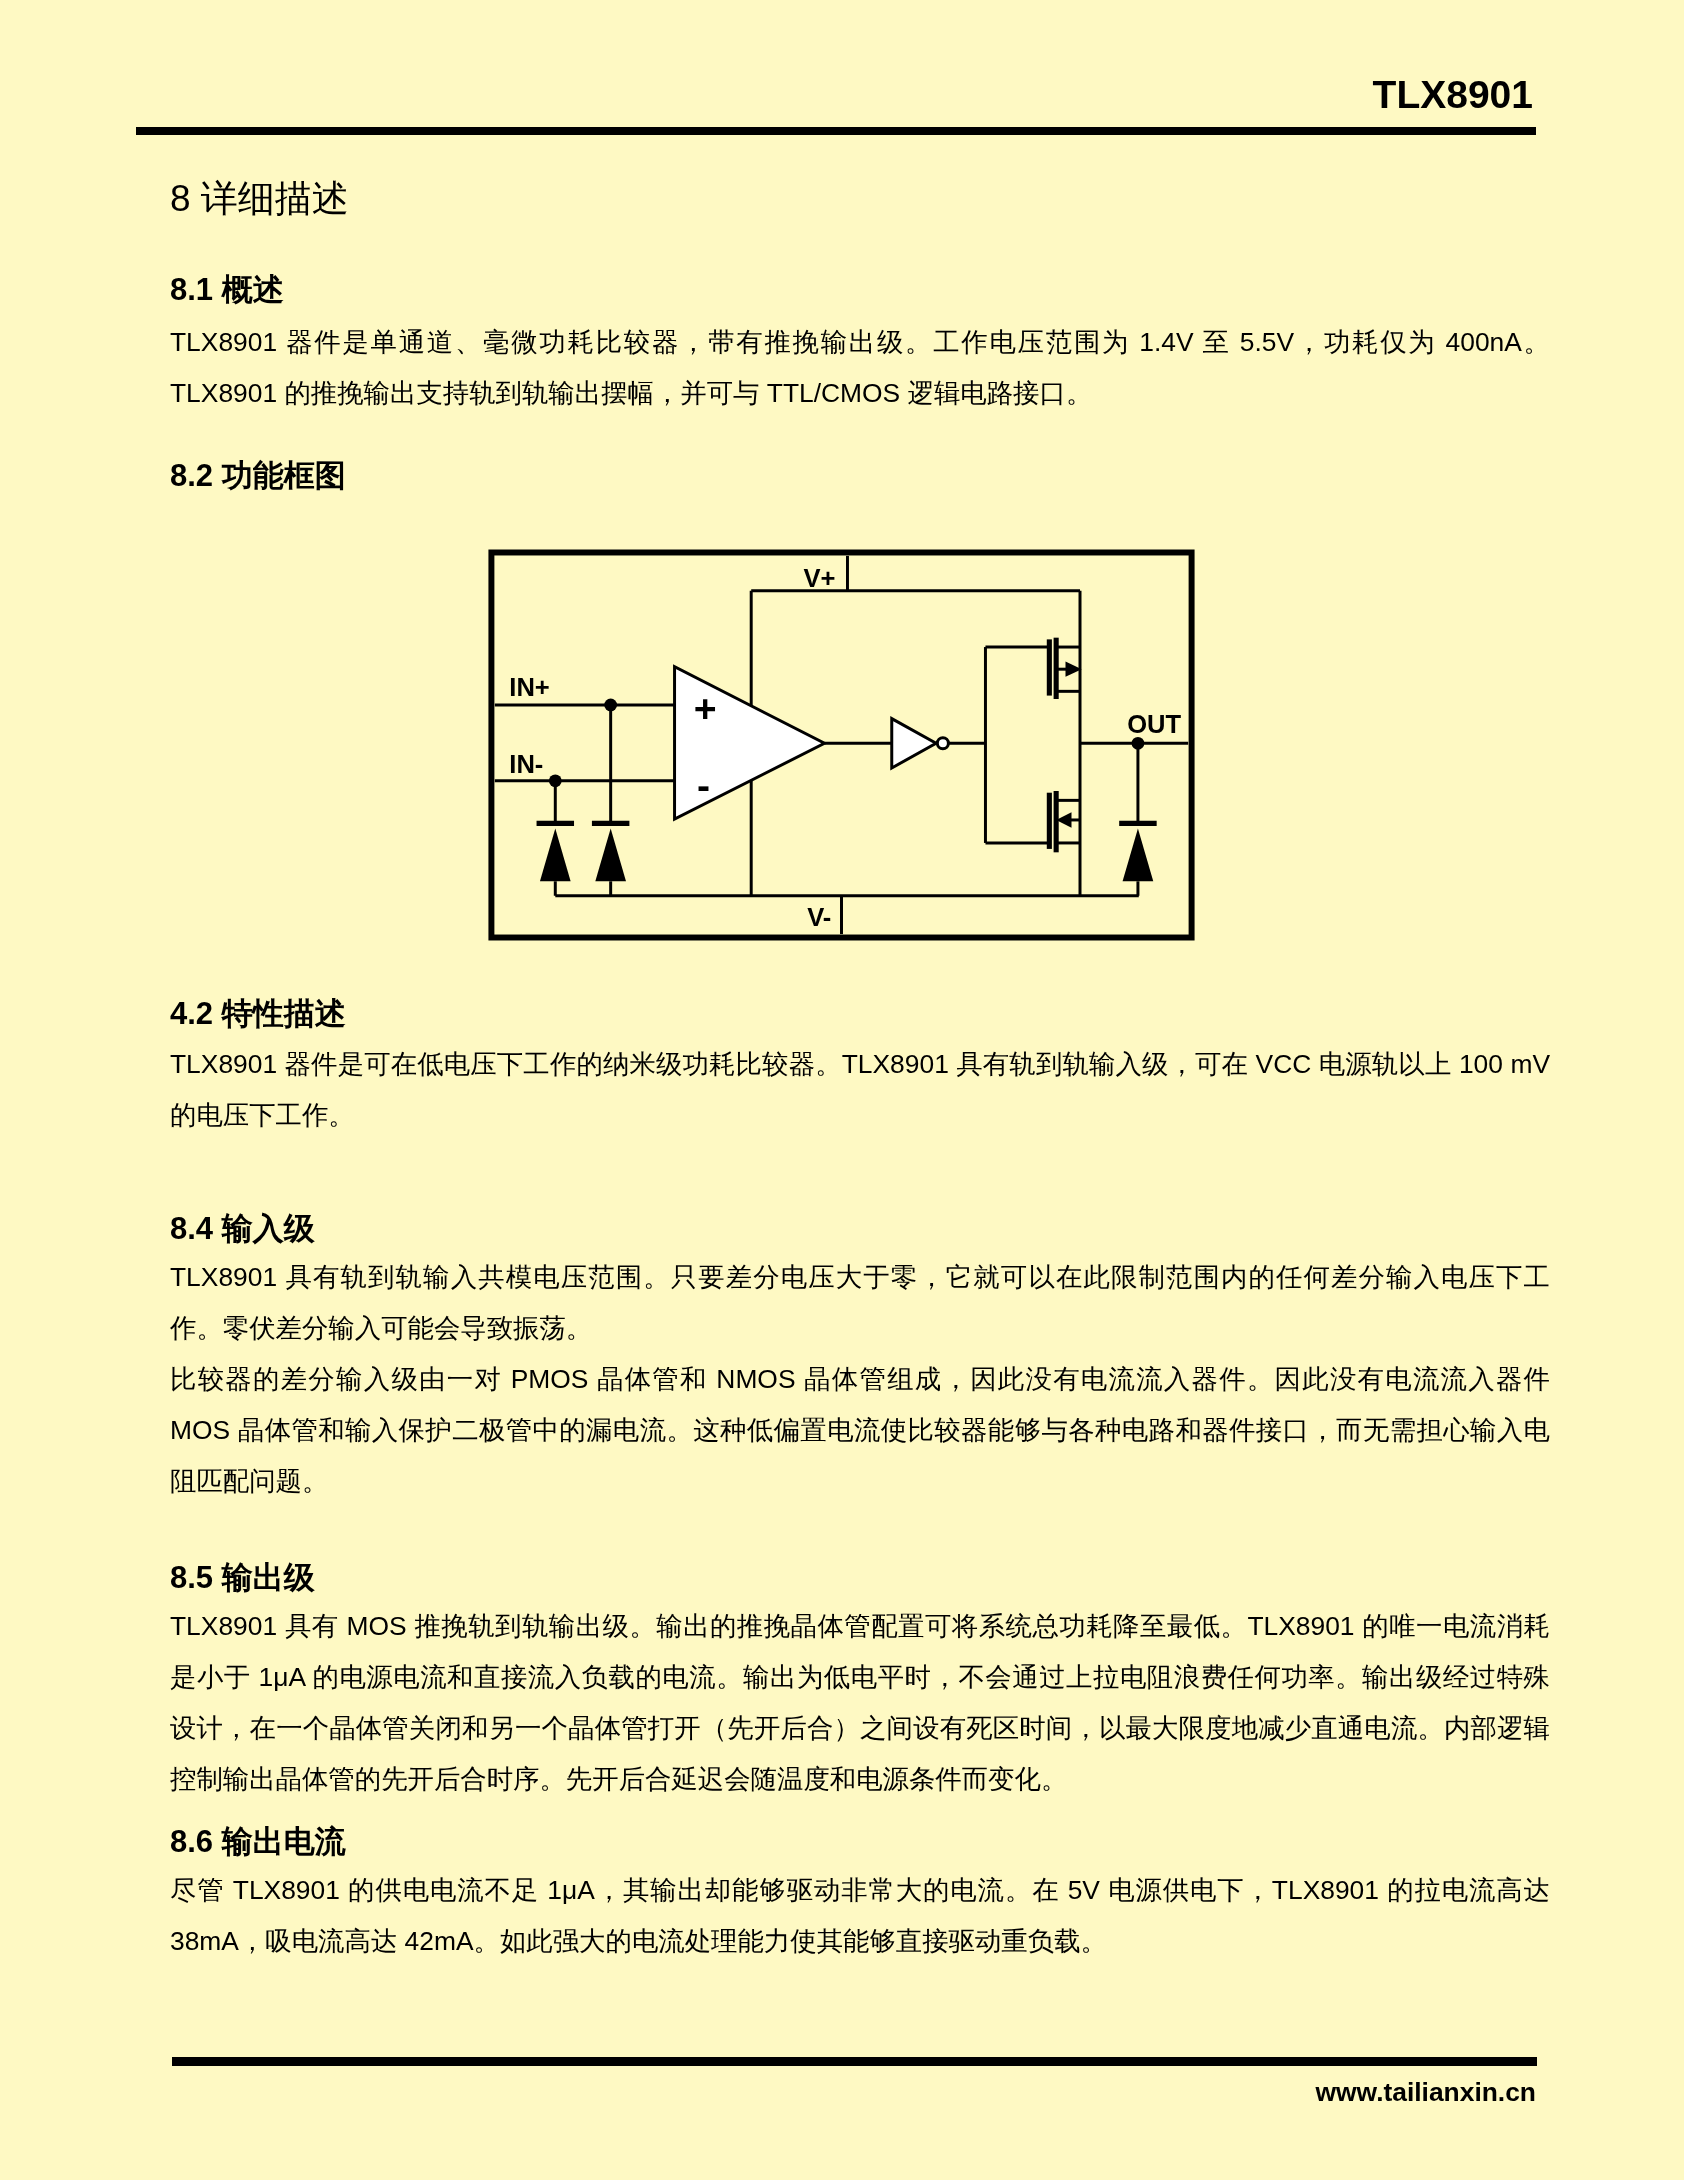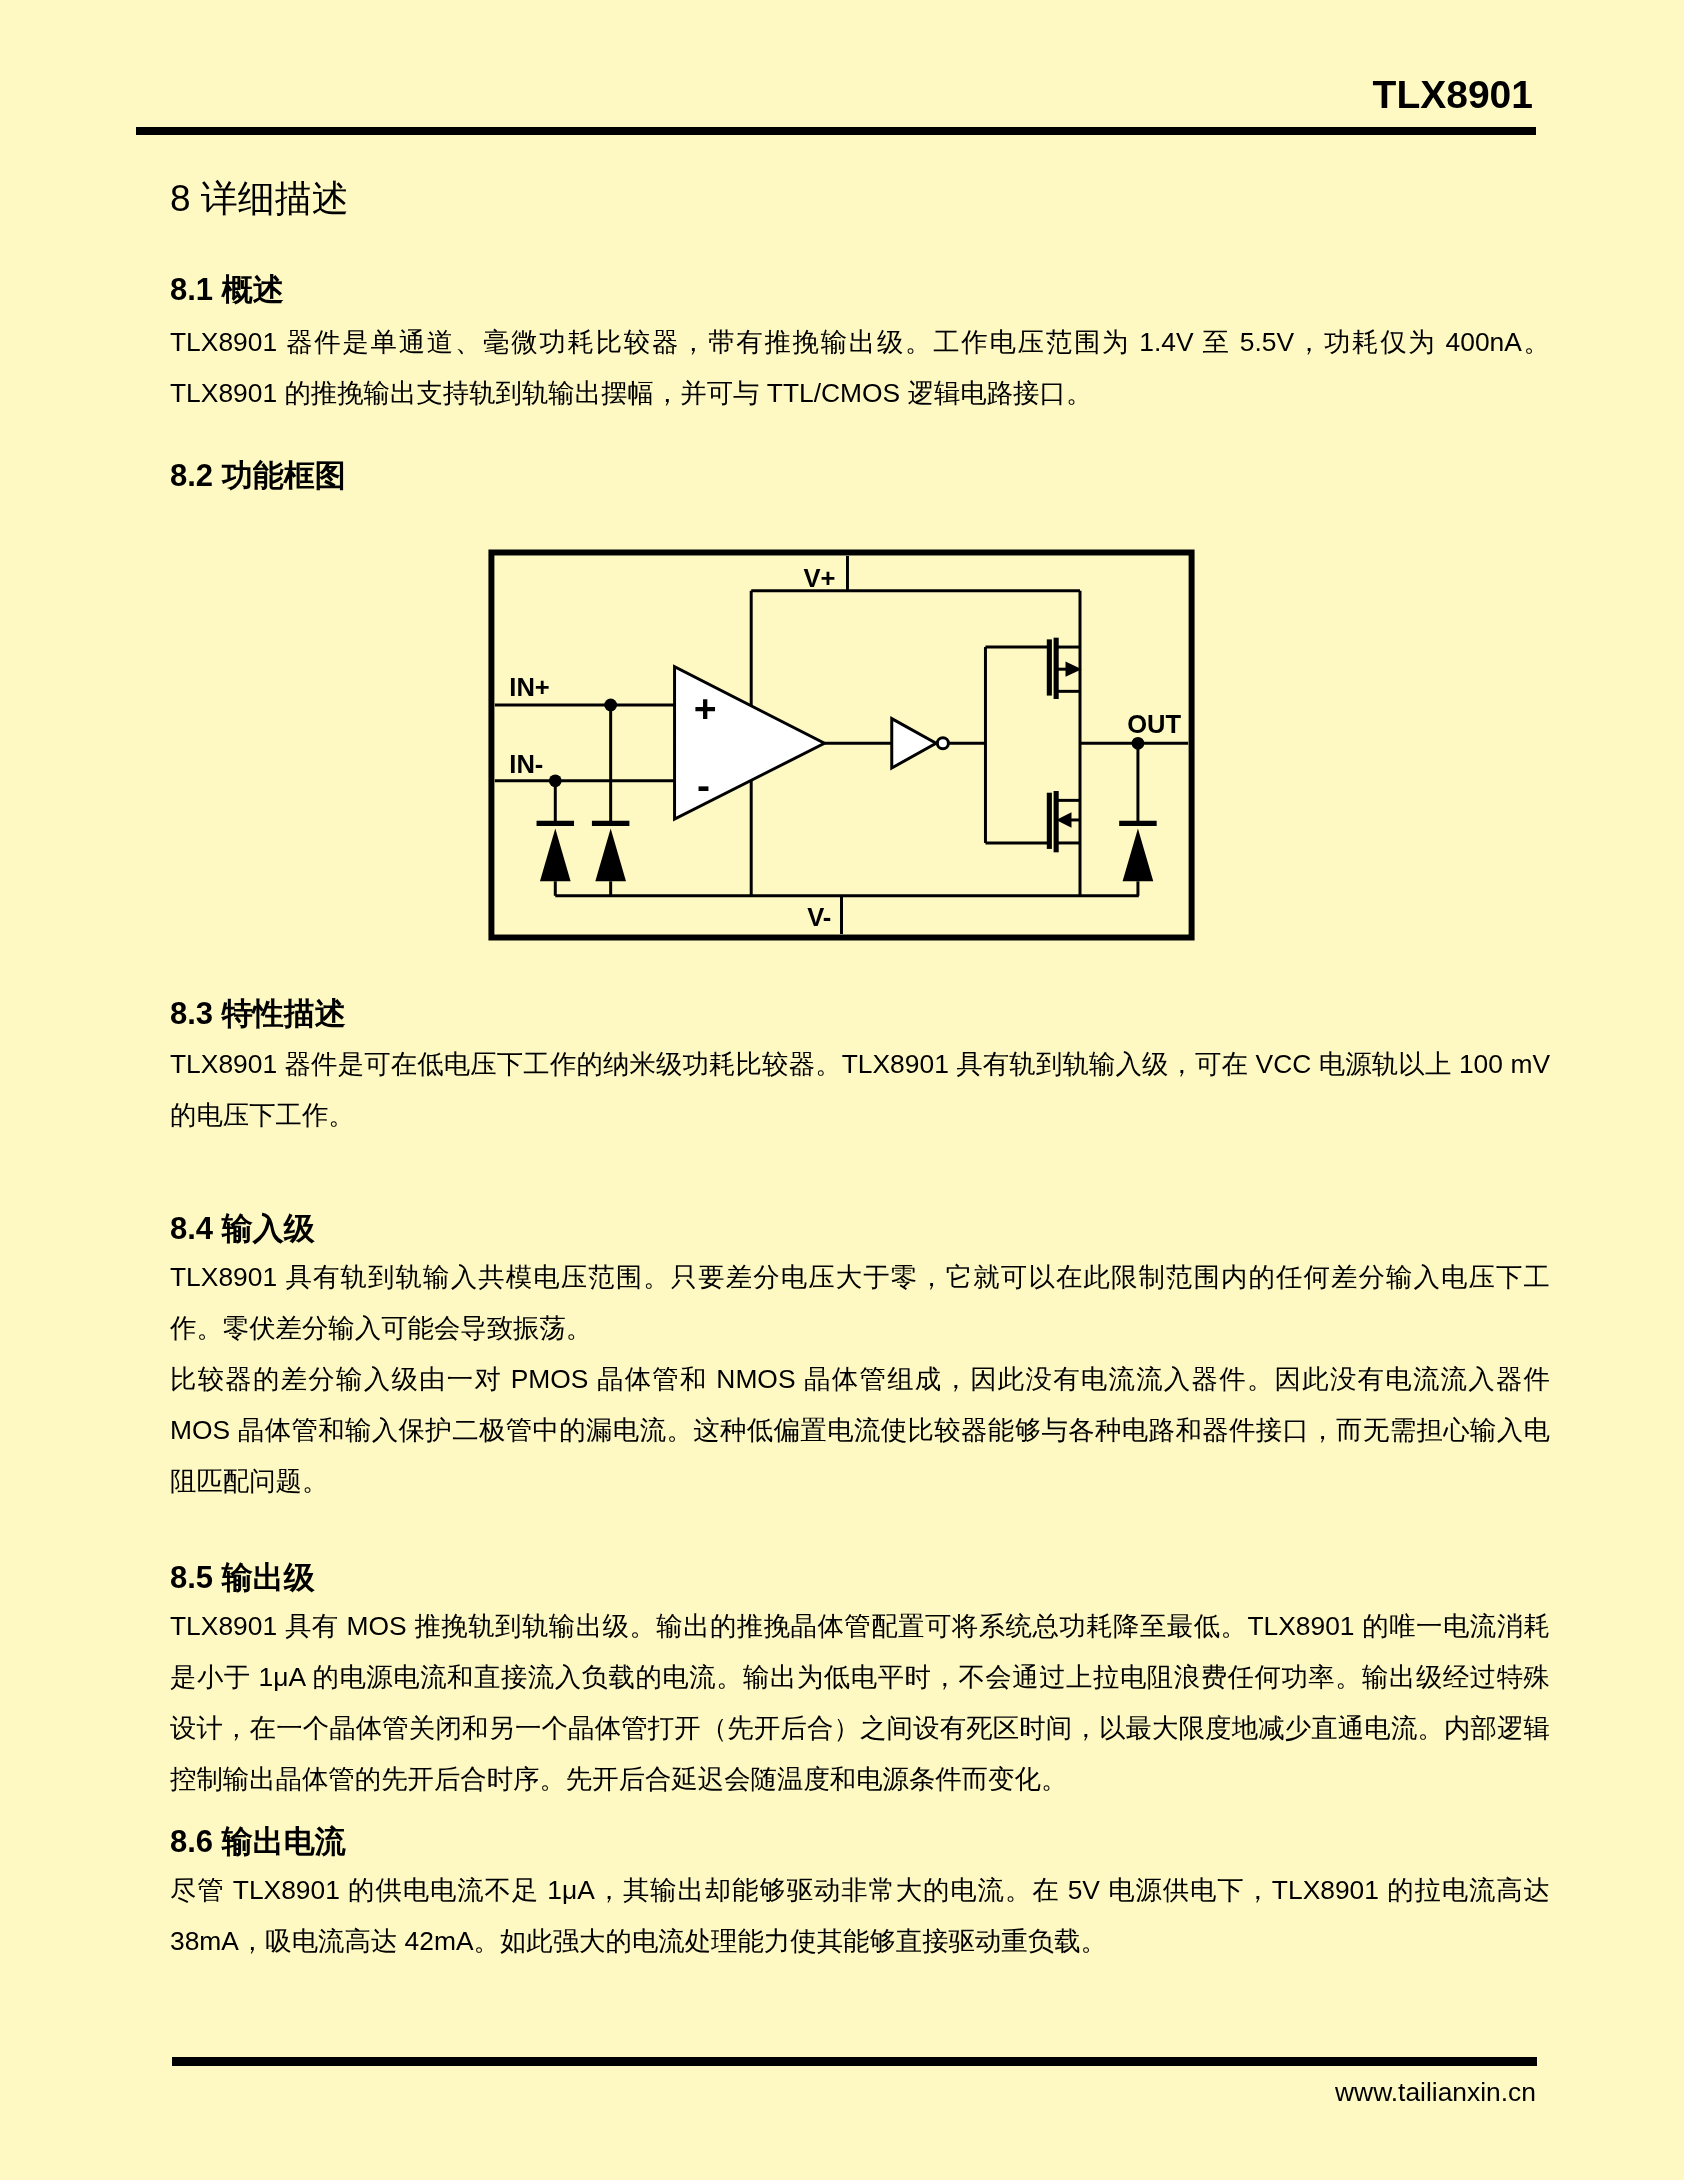--- a/index.html
+++ b/index.html
@@ -45,21 +45,21 @@
   }
   .footer-rule{
     left:172px;top:2057px;width:1365px;height:8.5px;background:#000;
   }
   .footer-page{
     left:170px;top:2075px;width:1380px;
     text-align:center;font-size:27px;font-weight:bold;
   }
   .footer-site{
     left:170px;top:2077px;width:1366px;
-    text-align:right;font-size:26.4px;font-weight:normal;
+    text-align:right;font-size:26.4px;font-weight:bold;
   }
   svg .wire{stroke:#000;stroke-width:3.5;fill:none;}
   svg .thick{stroke:#000;stroke-width:7;fill:none;}
   svg .bar{stroke:#000;stroke-width:6;fill:none;}
   svg .blk{fill:#000;stroke:none;}
   svg .wht{fill:#fff;stroke:#000;stroke-width:3.5;}
   svg text{font-family:"Liberation Sans","DejaVu Sans",sans-serif;font-weight:bold;fill:#000;}
   svg .lbl{font-size:30px;}
   svg .sign{font-size:46px;}
 </style>
@@ -138,21 +138,21 @@
     <polygon points="745,390 781,390 763,328" class="blk"></polygon>
     <line x1="763" y1="390" x2="763" y2="407" class="wire"></line>
 
     <text x="408" y="45" text-anchor="end" class="lbl">V+</text>
     <text x="403" y="442" text-anchor="end" class="lbl">V-</text>
     <text x="25" y="173" text-anchor="start" class="lbl">IN+</text>
     <text x="25" y="263" text-anchor="start" class="lbl">IN-</text>
     <text x="782" y="216" text-anchor="middle" class="lbl">OUT</text>
   </svg>
 
-  <div class="abs h2" id="h2-83">8.3 特性描述</div>
+  <div class="abs h2" id="h2-83">4.2 特性描述</div>
   <div class="abs para" id="p-83">TLX8901 器件是可在低电压下工作的纳米级功耗比较器。TLX8901 具有轨到轨输入级，可在 VCC 电源轨以上 100 mV 的电压下工作。</div>
 
   <div class="abs h2" id="h2-84">8.4 输入级</div>
   <div class="abs para" id="p-84">
     <p>TLX8901 具有轨到轨输入共模电压范围。只要差分电压大于零，它就可以在此限制范围内的任何差分输入电压下工作。零伏差分输入可能会导致振荡。</p>
     <p>比较器的差分输入级由一对 PMOS 晶体管和 NMOS 晶体管组成，因此没有电流流入器件。因此没有电流流入器件 MOS 晶体管和输入保护二极管中的漏电流。这种低偏置电流使比较器能够与各种电路和器件接口，而无需担心输入电阻匹配问题。</p>
   </div>
 
   <div class="abs h2" id="h2-85">8.5 输出级</div>
   <div class="abs para" id="p-85">TLX8901 具有 MOS 推挽轨到轨输出级。输出的推挽晶体管配置可将系统总功耗降至最低。TLX8901 的唯一电流消耗是小于 1μA 的电源电流和直接流入负载的电流。输出为低电平时，不会通过上拉电阻浪费任何功率。输出级经过特殊设计，在一个晶体管关闭和另一个晶体管打开（先开后合）之间设有死区时间，以最大限度地减少直通电流。内部逻辑控制输出晶体管的先开后合时序。先开后合延迟会随温度和电源条件而变化。</div>

